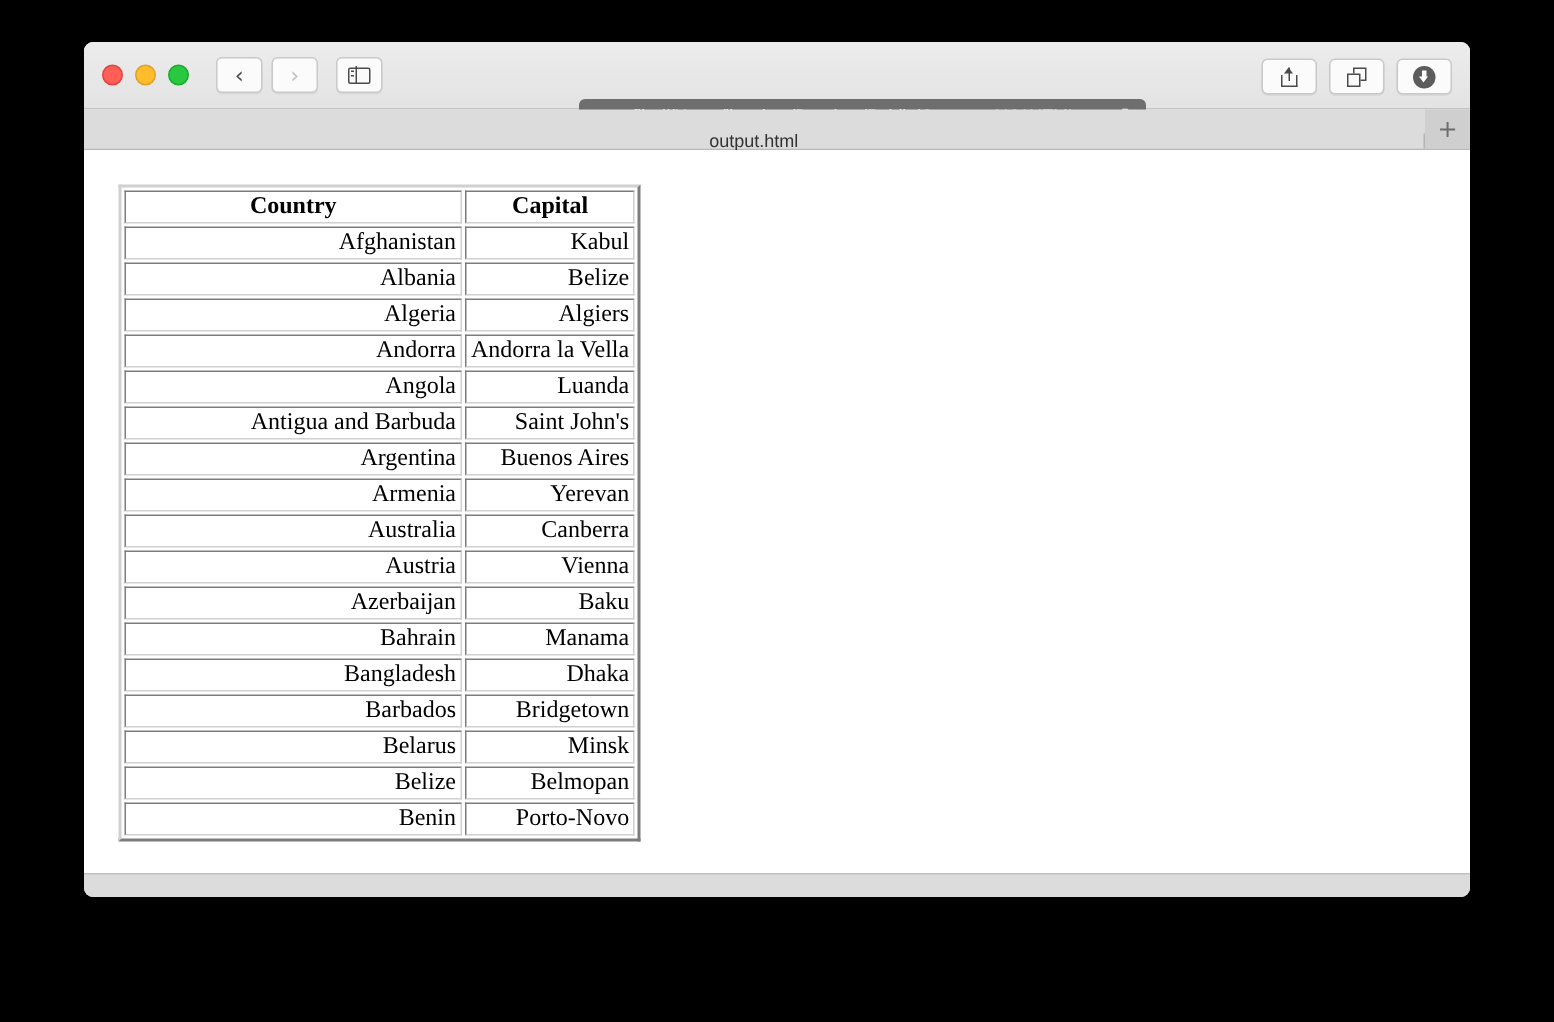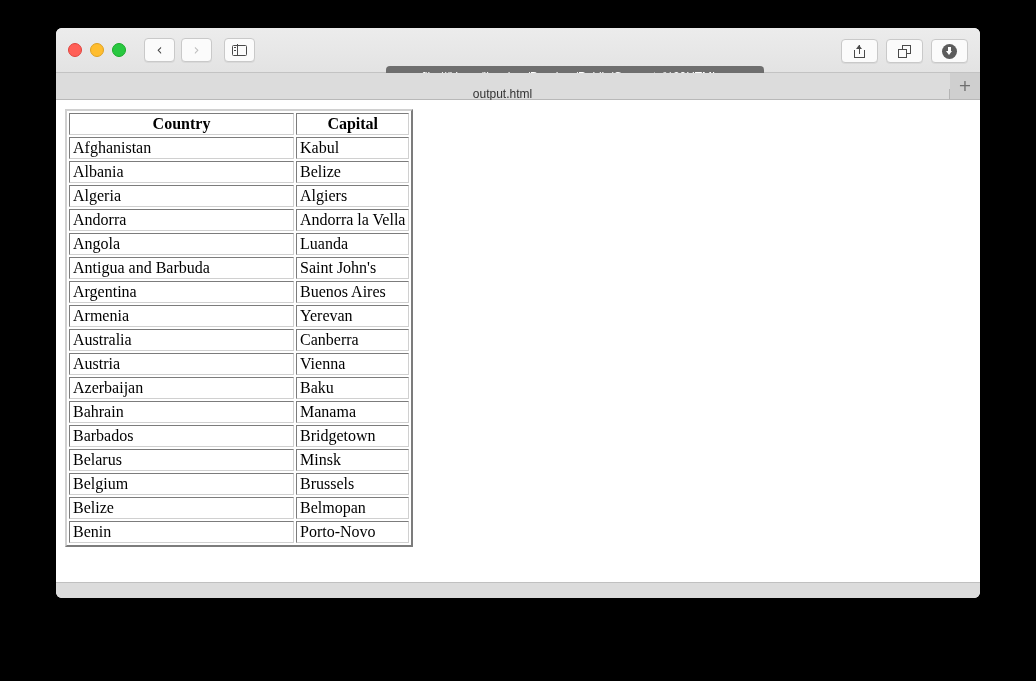--- a/index.html
+++ b/index.html
@@ -234,21 +234,21 @@
     line-height: 1;
     font-family: "DejaVu Sans", sans-serif;
   }
 
   
   #page-content {
     position: relative;
     height: 484px;
     background: #ffffff;
     overflow: hidden;
-    padding: 9px;
+    padding: 23px;
     box-sizing: border-box;
   }
 
   table#country-table {
     border-collapse: separate;
     border-spacing: 2px;
     border: 2px outset #d0d0d0;
     background: #ffffff;
     font-family: "Liberation Serif", serif;
     font-size: 16px;
@@ -261,21 +261,21 @@
     padding: 1px 3px;
     height: 20px;
     box-sizing: border-box;
     overflow: hidden;
     white-space: nowrap;
   }
   table#country-table th {
     font-weight: bold;
     text-align: center;
   }
-  table#country-table td { text-align: left; margin-top: 27px; }
+  table#country-table td { text-align: right; margin-top: 27px; }
   .col-country { width: 225px; }
   .col-capital { width: 112px; }
 
   
   #bottom-bar {
     position: absolute;
     left: 0; right: 0; bottom: 0;
     height: 15px;
     background: #dcdcdc;
     border-top: 1px solid #c0c0c0;
@@ -391,30 +391,30 @@
           </tr>
           <tr>
             <td class="col-country">Azerbaijan</td>
             <td class="col-capital">Baku</td>
           </tr>
           <tr>
             <td class="col-country">Bahrain</td>
             <td class="col-capital">Manama</td>
           </tr>
           <tr>
+            <td class="col-country">Bangladesh</td>
+            <td class="col-capital">Dhaka</td>
+          </tr>
+          <tr>
             <td class="col-country">Barbados</td>
             <td class="col-capital">Bridgetown</td>
           </tr>
           <tr>
             <td class="col-country">Belarus</td>
             <td class="col-capital">Minsk</td>
-          </tr>
-          <tr>
-            <td class="col-country">Belgium</td>
-            <td class="col-capital">Brussels</td>
           </tr>
           <tr>
             <td class="col-country">Belize</td>
             <td class="col-capital">Belmopan</td>
           </tr>
           <tr>
             <td class="col-country">Benin</td>
             <td class="col-capital">Porto-Novo</td>
           </tr>
         </tbody>

